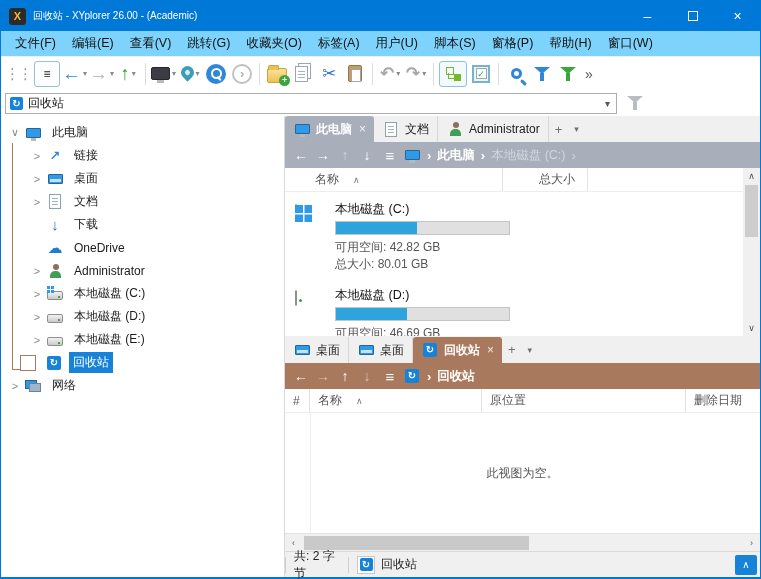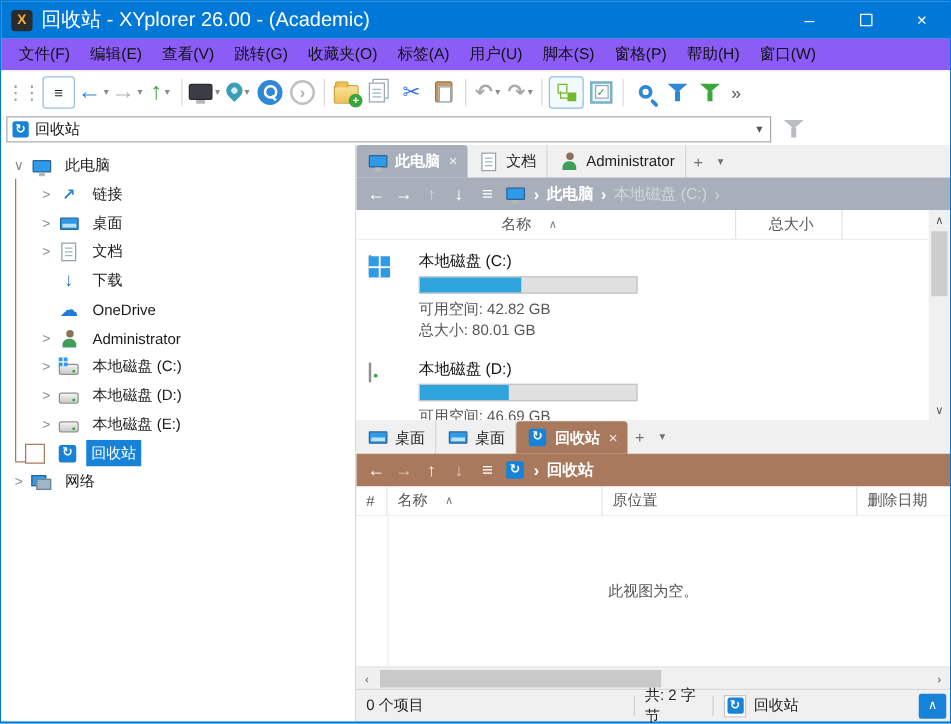--- a/index.html
+++ b/index.html
@@ -4,27 +4,27 @@
 <style>
   * { margin:0; padding:0; box-sizing:border-box; }
   html,body { width:761px; height:579px; overflow:hidden; }
   body { font-family:"Liberation Sans","DejaVu Sans",sans-serif; font-size:12px; color:#1a1a1a; background:#fff; }
   .window { width:761px; height:579px; border:1px solid #0078d7; border-bottom:2px solid #0078d7; display:flex; flex-direction:column; background:#fff; }
 
   
   .titlebar { height:30px; background:#0078d7; color:#fff; display:flex; align-items:center; flex:0 0 30px; }
   .app-icon { width:17px; height:17px; margin:0 7px 0 8px; background:#2b2b2b; border-radius:3px; color:#fff; font-weight:bold; font-size:11px; display:flex; align-items:center; justify-content:center; }
   .app-icon i { font-style:normal; color:#f4b63f; }
-  .title-text { font-size:16px; flex:1; white-space:nowrap; overflow:hidden; }
+  .title-text { font-size:10px; flex:1; white-space:nowrap; overflow:hidden; }
   .win-btns { display:flex; height:100%; }
   .win-btn { width:45px; height:100%; display:flex; align-items:center; justify-content:center; color:#fff; font-size:14px; }
   .max-glyph { width:10px; height:10px; border:1px solid #fff; display:inline-block; }
 
   
-  .menubar { height:42px; flex:0 0 26px; background:#8b5cf6; display:flex; align-items:center; padding-left:6px; border-bottom:1px solid #f0f0f0; }
+  .menubar { height:42px; flex:0 0 26px; background:#7dd3fc; display:flex; align-items:center; padding-left:6px; border-bottom:1px solid #f0f0f0; }
   .menu-item { padding:0 8px; font-size:12.5px; color:#111; line-height:25px; }
 
   
   .toolbar { height:33px; flex:0 0 33px; display:flex; align-items:center; padding-left:2px; background:#fff; }
   .tb-sep { width:1px; height:22px; background:#dcdcdc; margin:0 4px; }
   .tb-btn { height:26px; min-width:24px; display:flex; align-items:center; justify-content:center; margin:0 1px; border-radius:3px; position:relative; }
   .tb-caret { font-size:8px; color:#8a8a8a; margin-left:2px; }
   .grip { color:#9a9a9a; font-size:15px; letter-spacing:-2px; margin:0 2px; }
   .tb-bordered { border:1px solid #98bede; background:#fdfefe; width:26px; }
   .arrow-back { color:#2f87d8; font-size:19px; font-weight:bold; }
@@ -124,26 +124,26 @@
   .crumb-brown { background:#a8795c; }
   .nav-a { width:20px; text-align:center; font-size:14px; font-weight:bold; }
   .muted-gray { color:#cfd4db; } .muted-brown { color:#d9c2b3; }
   .nav-burger { font-size:15px; width:22px; text-align:center; }
   .crumb-sep { font-size:13px; font-weight:bold; padding:0 4px; }
   .crumb-seg { font-weight:bold; font-size:12.5px; }
   .crumb-dim { color:#d2d6dd; font-weight:normal; }
 
   
   .top-content { flex:0 0 168px; position:relative; background:#fff; overflow:hidden; }
-  .hdr-row { height:24px; display:flex; align-items:center; color:#555; border-bottom:1px solid #ededed;justify-content:center; }
+  .hdr-row { height:24px; display:flex; align-items:center; color:#555; border-bottom:1px solid #ededed; }
   .hdr-cell { padding-left:8px; height:100%; display:flex; align-items:center; border-right:1px solid #e3e3e3; }
   .sort-glyph { font-size:9px; color:#777; margin-left:14px; }
   .top-hdr .c1 { width:218px; padding-left:30px; }
   .top-hdr .c2 { width:107px; }
-  .top-hdr .c3 { width:85px; justify-content:flex-end; padding-right:22px; }
+  .top-hdr .c3 { width:85px; justify-content:flex-end; padding-right:12px; }
   .vscroll { position:absolute; right:0; top:0; bottom:0; width:17px; background:#f0f0f0; display:flex; flex-direction:column; align-items:center; }
   .scroll-arrow { height:16px; width:17px; display:flex; align-items:center; justify-content:center; color:#505050; font-size:9px; }
   .vthumb { width:13px; height:52px; background:#cdcdcd; margin-top:1px; }
   .vscroll .spacer { flex:1; }
 
   .drive-item { display:flex; padding:9px 0 0 10px; }
   .drive-big { width:40px; flex:0 0 40px; position:relative; margin-top:4px; }
   .drive-body { width:36px; height:22px; background:linear-gradient(#f5f5f5,#cfcfcf); border:1px solid #909090; border-radius:3px; position:relative; margin-top:10px; }
   .drive-body:after { content:""; position:absolute; left:3px; bottom:3px; width:3px; height:3px; background:#3aa63c; border-radius:50%; }
   .bigflag { position:absolute; left:0; top:0; width:17px; height:17px; background:#2f9be8; z-index:2; }
@@ -551,21 +551,20 @@
       </div>
 
       <div class="hscroll">
         <span class="scroll-arrow">‹</span>
         <span class="hthumb"></span>
         <span class="spacer"></span>
         <span class="scroll-arrow">›</span>
       </div>
 
       <div class="statusbar">
-        <span class="sb-cell sb-count">0 个项目</span>
         <span class="sb-sep"></span>
         <span class="sb-cell sb-size">共: 2 字节</span>
         <span class="sb-sep"></span>
         <span class="sb-cell">
           <span class="mini-frame">
               <span class="recycle-ico" style="width:13px;height:13px;line-height:13px;">↻</span>
             </span>
           <span>回收站</span>
         </span>
         <span class="sb-up">

